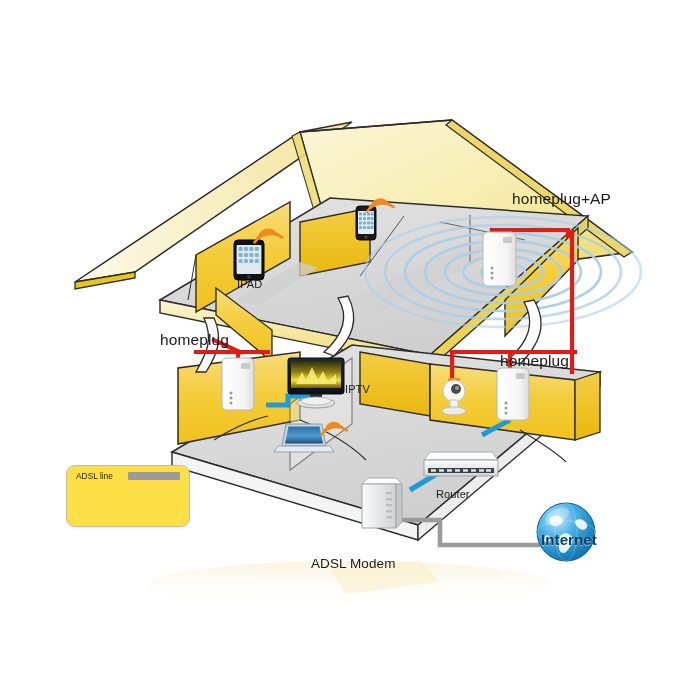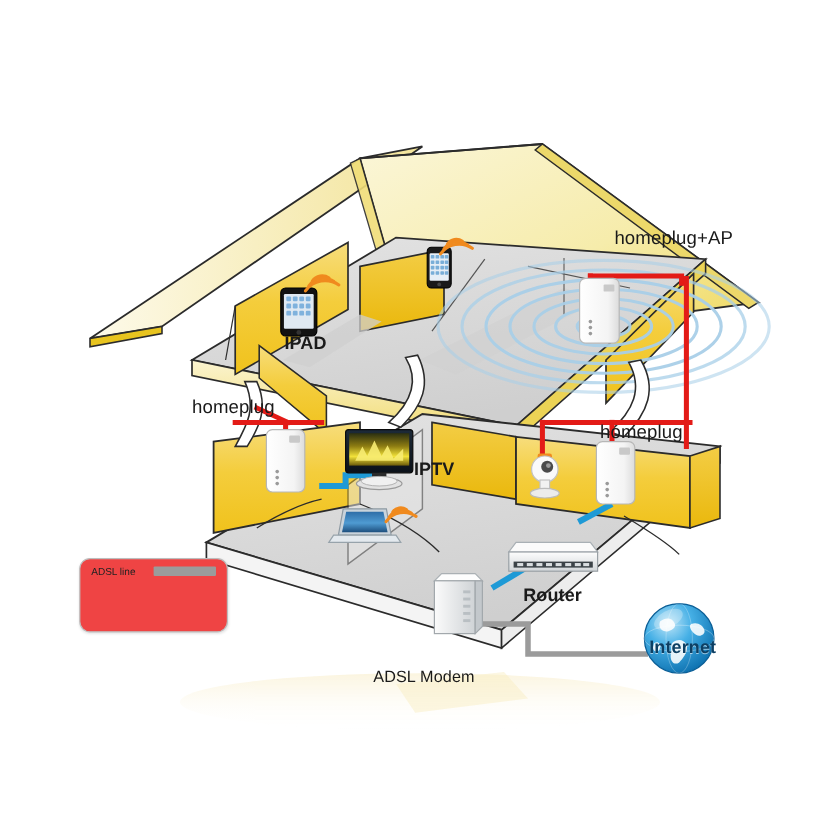--- a/index.html
+++ b/index.html
@@ -5,25 +5,25 @@
 <style>
   html,body{margin:0;padding:0;background:#ffffff;}
   body{width:700px;height:700px;overflow:hidden;
        font-family:"Liberation Sans","DejaVu Sans",sans-serif;}
   #stage{position:relative;width:700px;height:700px;background:#fff;}
   svg#scene{position:absolute;left:0;top:0;width:700px;height:700px;display:block;}
 
   .lbl{position:absolute;color:#1a1a1a;font-weight:400;letter-spacing:.1px;
        white-space:nowrap;font-family:"Liberation Sans","DejaVu Sans",sans-serif;}
   .lbl-hp{font-size:15.5px;}
-  .lbl-dev{font-size:15px;font-weight:700;}
+  .lbl-dev{font-size:11px;font-weight:400;}
   .lbl-mod{font-size:13.5px;font-weight:400;}
 
   #legend{position:absolute;left:66px;top:465px;width:122px;height:60px;
-          background:#ef4444;border:1.3px solid #bdbdbd;border-radius:9px;
+          background:#fde047;border:1.3px solid #bdbdbd;border-radius:9px;
           box-shadow:0 1px 2px rgba(0,0,0,.10);}
   .lg-row{display:flex;align-items:center;height:20px;padding:0 0 0 9px;}
   .lg-txt{font-size:8.4px;color:#222;width:52px;line-height:20px;
           font-family:"Liberation Sans","DejaVu Sans",sans-serif;}
   .lg-sw{width:52px;height:8.5px;border-radius:1px;}
 </style>
 </head>
 <body>
 
 <div id="stage">

